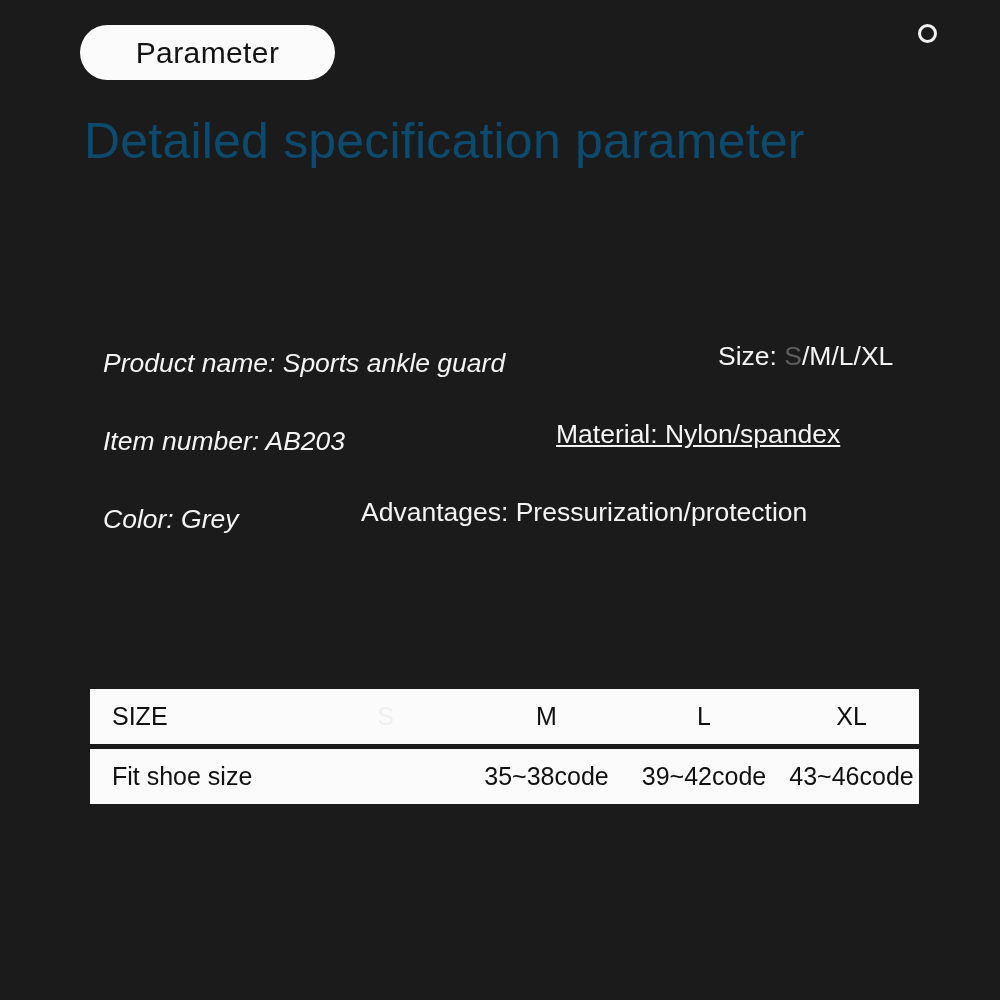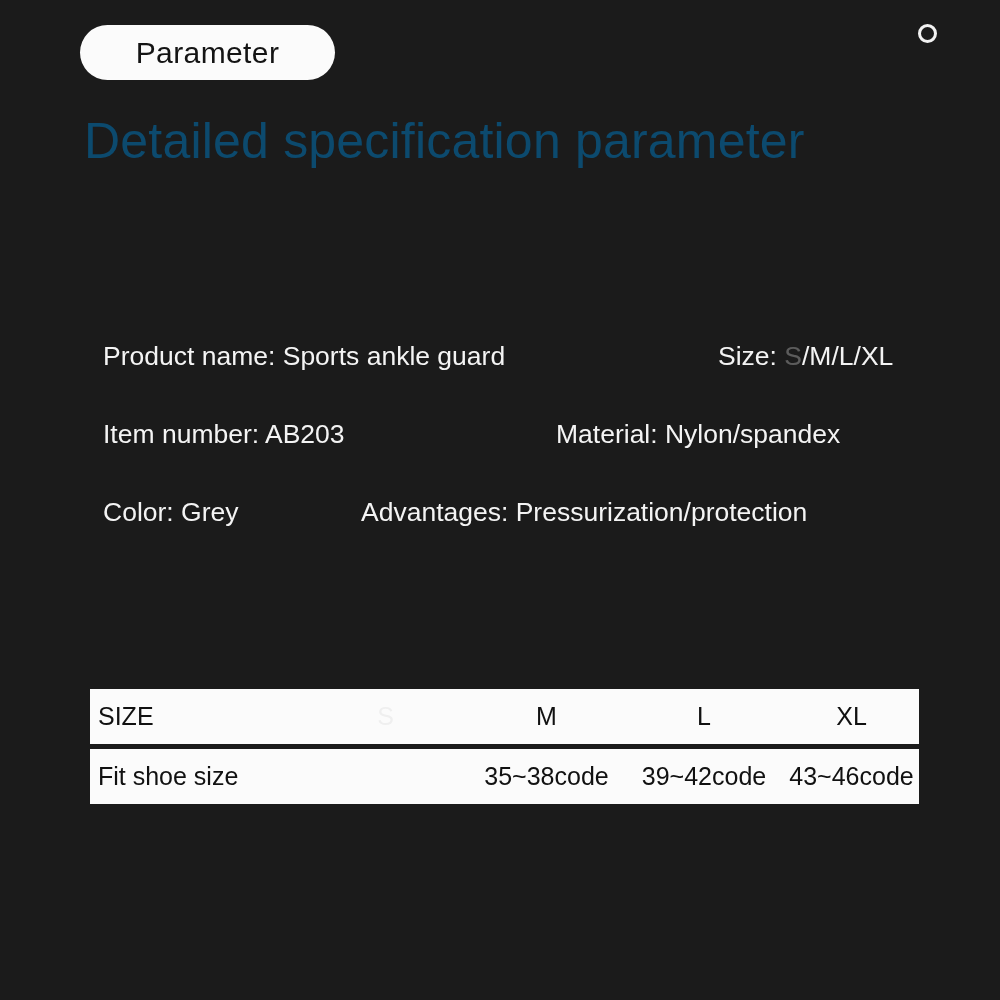--- a/index.html
+++ b/index.html
@@ -73,30 +73,30 @@
   
   .spec-row {
     position:absolute;
     left:103px;
     width:830px;
     height:34px;
     color:#f4f4f4;
     font-size:26.5px;
     white-space:nowrap;
   }
-  .spec-left  { position:absolute; left:0; top:0; }
+  .spec-left  { position:absolute; left:0; top:7px;font-style:italic; }
   .spec-right { position:absolute; top:0; }
 
   #spec-row-1 { top:341px; }
   #spec-row-2 { top:419px; }
   #spec-row-3 { top:497px; }
   #spec-row-4 { top:575px; }
 
   #spec-row-1 .spec-right { left:571px;margin-left:44px; }
-  #spec-row-2 .spec-right { left:453px; }
+  #spec-row-2 .spec-right { left:453px;text-decoration:underline; }
   #spec-row-3 .spec-right { left:258px; }
 
   
   .faded-glyph { color:rgba(244,244,244,0.30); }
 
   
   #size-table {
     position:absolute;
     left:90px; top:689px;
     width:829px;
@@ -106,21 +106,21 @@
     align-items:center;
     width:100%;
     height:55px;
     background:#fbfbfb;
     margin-bottom:5px;
     color:#111111;
   }
   .table-row:last-child { margin-bottom:0; }
 
   .cell { font-size:25px; white-space:nowrap; }
-  .cell-label { flex:0 0 212px; padding-left:8px; text-align:left; }
+  .cell-label { flex:0 0 212px; padding-left:22px; text-align:left; }
   .cell-s     { flex:0 0 167px; text-align:center; color:rgba(17,17,17,0.05); }
   .cell-m     { flex:0 0 155px; text-align:center; }
   .cell-l     { flex:0 0 160px; text-align:center; }
   .cell-xl    { flex:1 1 auto;  text-align:center; }
 
   #size-table .header-row .cell { font-size:25px; }
 </style>
 </head>
 <body>
 

